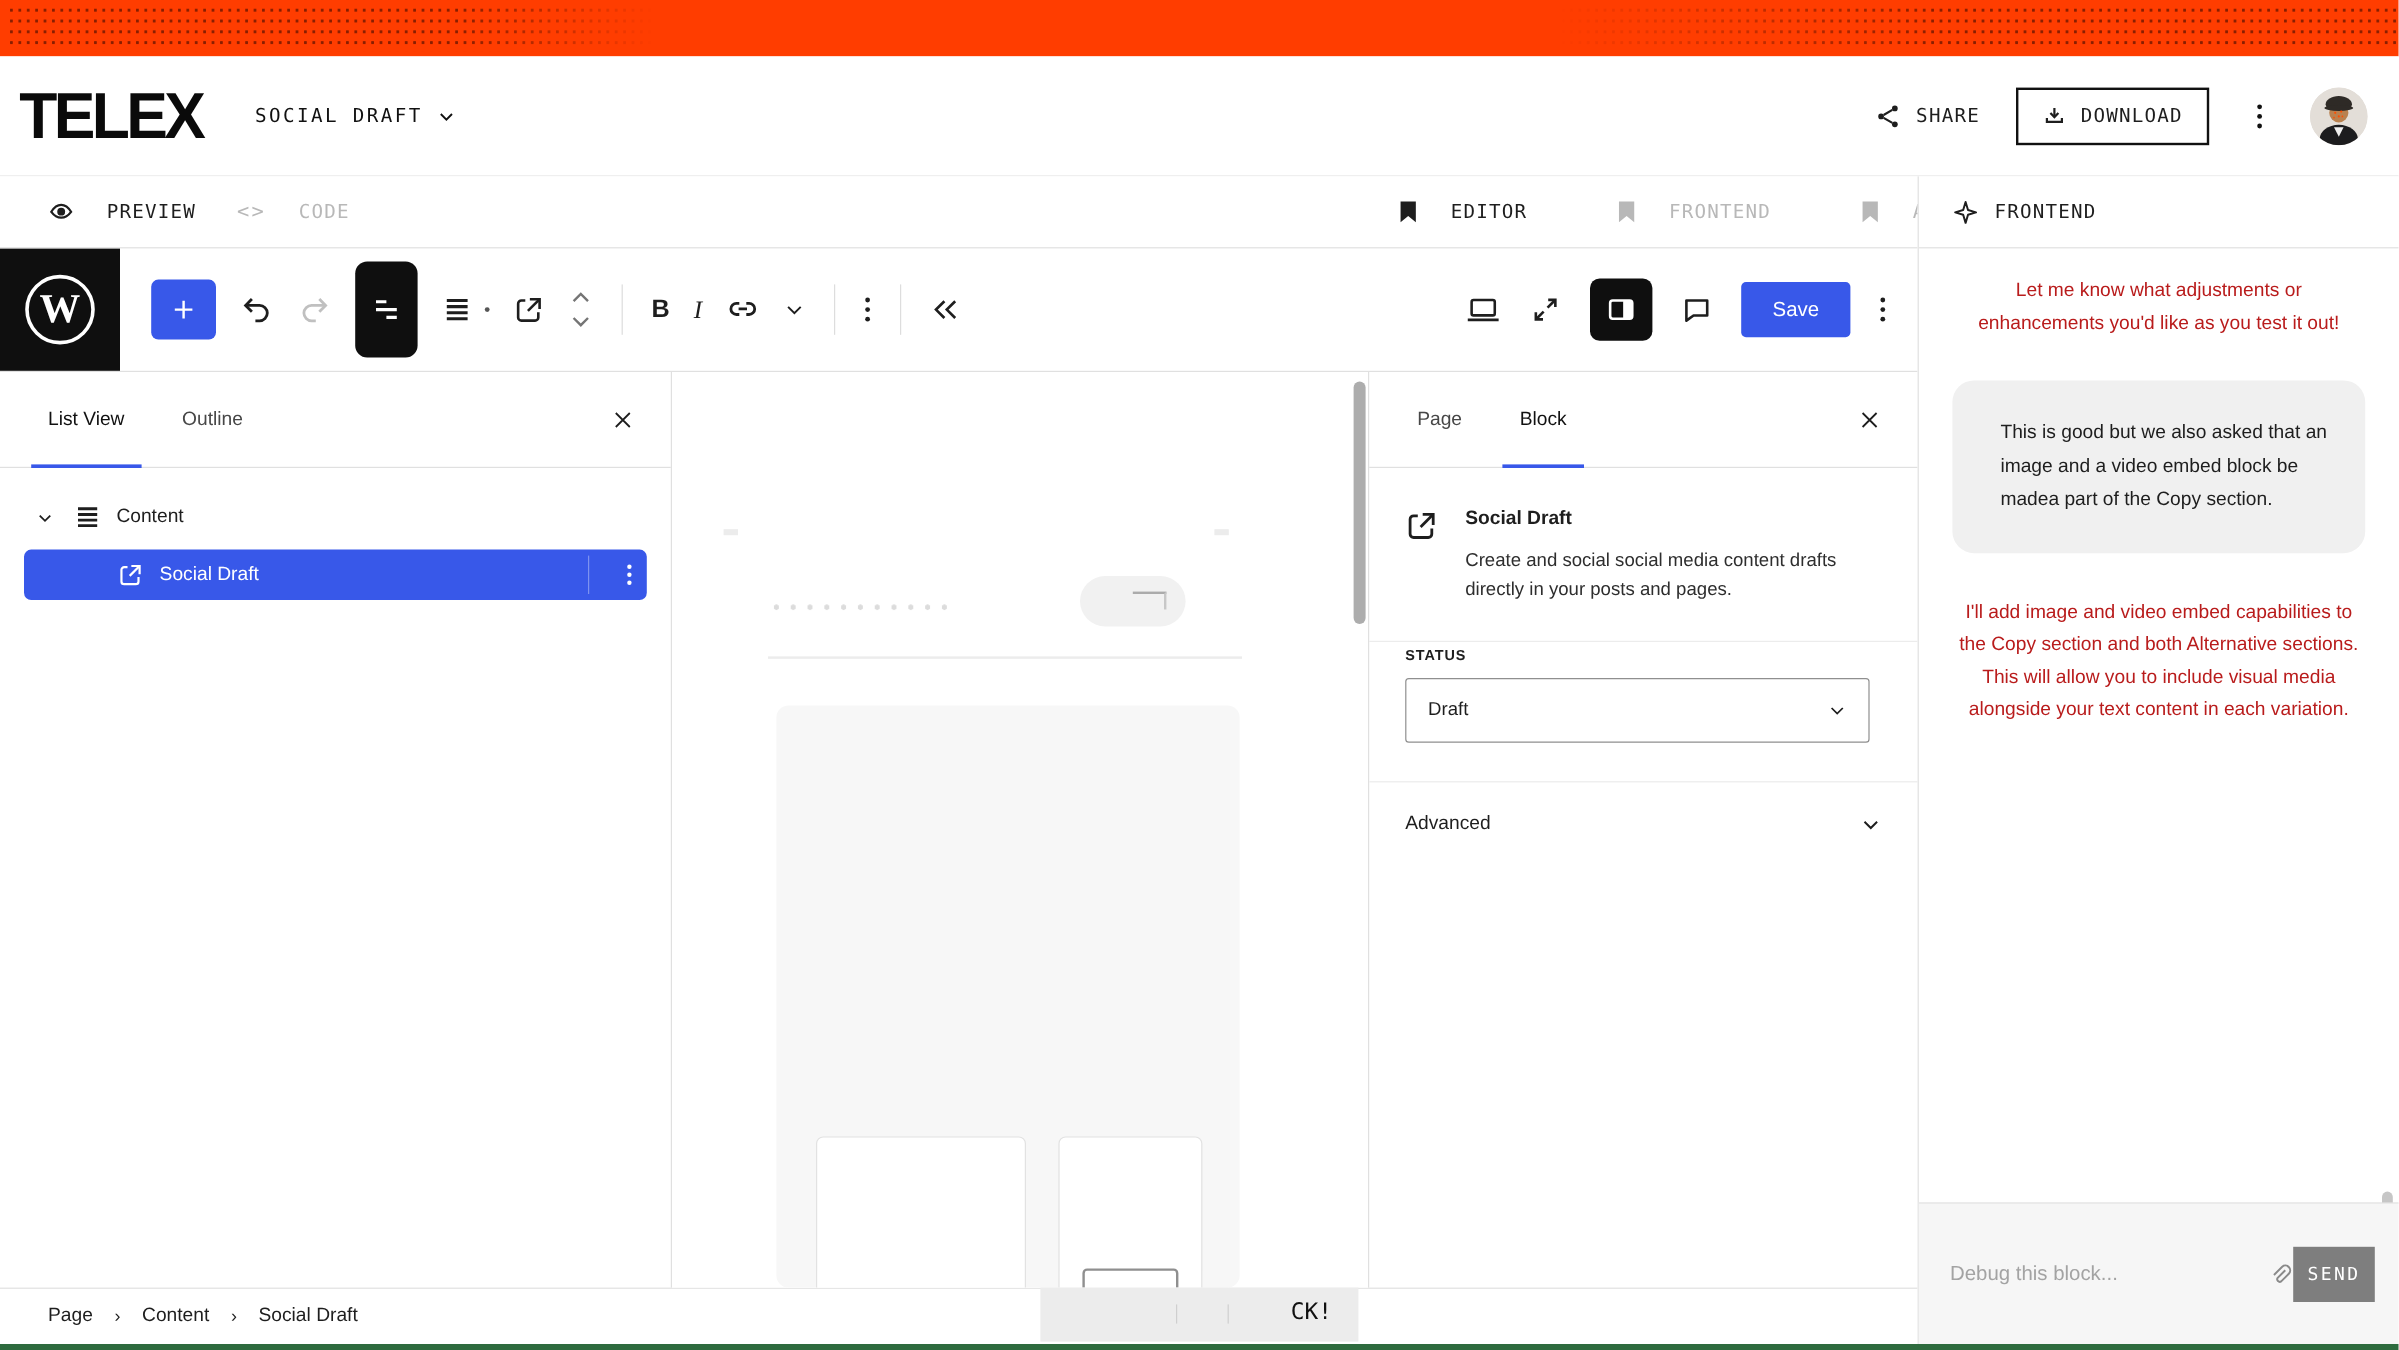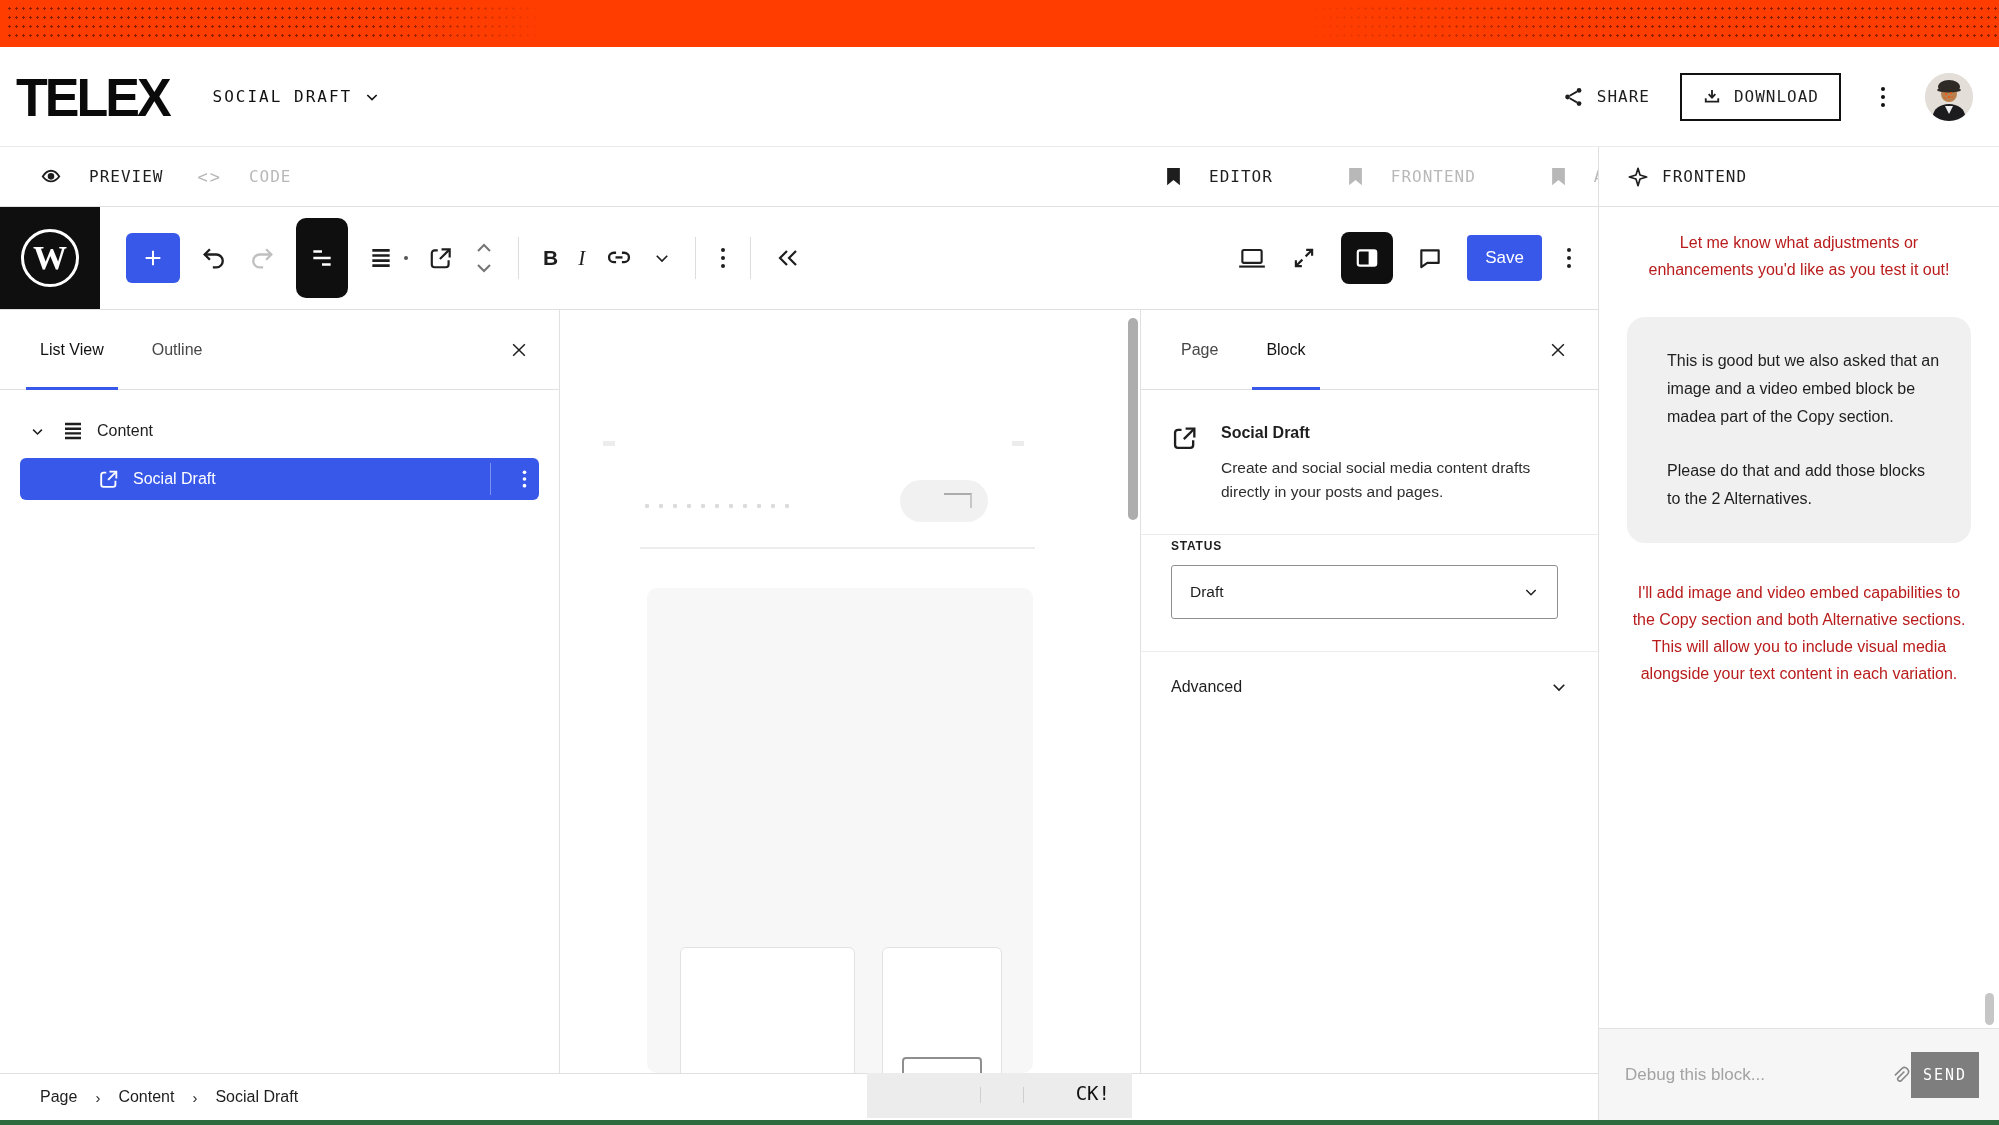--- a/index.html
+++ b/index.html
@@ -53,21 +53,21 @@
   .tbtn.disabled{color:#c0c0c0;}
   .tbtn.gray{color:#757575;}
   .plus-tile{width:54px;height:50px;border-radius:6px;background:var(--accent);color:#fff;}
   .lv-tile{width:52px;height:80px;border-radius:10px;background:#0f0f0f;color:#fff;}
   .side-tile{width:52px;height:52px;border-radius:8px;background:#0f0f0f;color:#fff;}
   .tdot{width:4px;height:4px;border-radius:50%;background:#555;margin-left:-10px;}
   .tsep{width:1px;height:42px;background:#ddd;margin:0 4px;}
   .glyph-b{font-size:21px;font-weight:bold;font-family:var(--sans);}
   .glyph-i{font-size:21px;font-style:italic;font-family:"Liberation Serif","DejaVu Serif",serif;}
   .toolbar-right{margin-left:auto;display:flex;align-items:center;gap:24px;padding-right:26px;}
-  .save-btn{background:var(--accent);color:#fff;border:none;border-radius:4px;width:75px;height:46px;font-size:17px;font-family:var(--sans);cursor:pointer;}
+  .save-btn{background:var(--accent);color:#fff;border:none;border-radius:4px;width:91px;height:46px;font-size:17px;font-family:var(--sans);cursor:pointer;}
 
   
   .content{display:flex;height:763px;}
   .list-panel{width:560px;border-right:1px solid var(--border);display:flex;flex-direction:column;}
   .panel-head{height:80px;border-bottom:1px solid var(--border);display:flex;align-items:center;position:relative;padding:0 30px 0 40px;}
   .ptab{font-size:16px;color:#474747;cursor:pointer;height:80px;display:flex;align-items:center;position:relative;}
   .ptab.active{color:#111;}
   .ptab.active::after{content:"";position:absolute;left:-14px;right:-14px;bottom:0;height:3px;background:var(--accent);}
   .ptab + .ptab{margin-left:48px;}
   .panel-close{margin-left:auto;cursor:pointer;color:#1e1e1e;}
@@ -107,21 +107,21 @@
   
   .assistant{position:absolute;left:1598px;top:147px;width:401px;height:973px;border-left:1px solid var(--border);display:flex;flex-direction:column;background:#fff;}
   .as-head{height:60px;border-bottom:1px solid var(--border);display:flex;align-items:center;gap:13px;padding-left:28px;font-family:var(--mono);font-size:16px;letter-spacing:1px;}
   .chat{flex:1;position:relative;padding:22px 28px 0;overflow:hidden;}
   .msg{font-size:16px;line-height:27px;color:#b91c1c;text-align:center;}
   .bubble{margin-top:34px;background:#f0f0f0;border-radius:18px;padding:30px 30px 30px 40px;}
   .bubble p{font-size:16px;line-height:28px;}
   .bubble p + p{margin-top:26px;}
   .msg.second{margin-top:36px;}
   .chat-scroll{position:absolute;right:5px;top:786px;width:9px;height:32px;background:#c6c6c6;border-radius:5px;cursor:pointer;}
-  .inputbar{height:92px;border-top:1px solid #e2e2e2;background:#f6f6f6;display:flex;align-items:center;padding:0 20px 0 26px;}
+  .inputbar{height:118px;border-top:1px solid #e2e2e2;background:#f6f6f6;display:flex;align-items:center;padding:0 20px 0 26px;}
   .chat-input{flex:1;border:none;background:transparent;outline:none;font-size:17px;color:#333;font-family:var(--sans);}
   .chat-input::placeholder{color:#a3a3a3;}
   .clip{color:#8a8a8a;cursor:pointer;}
   .send-btn{background:var(--send);color:#fff;border:none;font-family:var(--mono);font-size:15px;letter-spacing:2px;width:68px;height:46px;cursor:pointer;}
 
   
   .breadcrumb{height:47px;border-top:1px solid var(--border);display:flex;align-items:center;gap:18px;padding-left:40px;font-size:16px;background:#fff;}
   .crumb{cursor:pointer;}
   .crumb-sep{font-size:15px;color:#1e1e1e;}
 
@@ -484,21 +484,20 @@
         <svg width="22" height="22" viewBox="0 0 24 24" fill="none" stroke="currentColor" stroke-width="1.8" stroke-linejoin="round">
             <path d="M12 2.5l2.2 7.3 7.3 2.2-7.3 2.2L12 21.5l-2.2-7.3-7.3-2.2 7.3-2.2z"></path>
           </svg>
       </span>
       <span>FRONTEND</span>
     </div>
     <div class="chat">
       <div class="msg">Let me know what adjustments or enhancements you'd like as you test it out!</div>
       <div class="bubble">
         <p>This is good but we also asked that an image and a video embed block be madea part of the Copy section.</p>
-        <p>Please do that and add those blocks to the 2 Alternatives.</p>
       </div>
       <div class="msg second">I'll add image and video embed capabilities to the Copy section and both Alternative sections. This will allow you to include visual media alongside your text content in each variation.</div>
       <div class="chat-scroll"></div>
     </div>
     <div class="inputbar">
       <input class="chat-input" type="text" placeholder="Debug this block..." style="">
       <span class="clip">
         <svg width="22" height="22" viewBox="0 0 24 24" fill="none" stroke="currentColor" stroke-width="1.8">
             <path d="M16.8 8.2l-6.9 6.9a2.3 2.3 0 0 0 3.2 3.2l7.1-7.1a4.4 4.4 0 0 0-6.2-6.2L6.5 12.5"></path>
           </svg>

